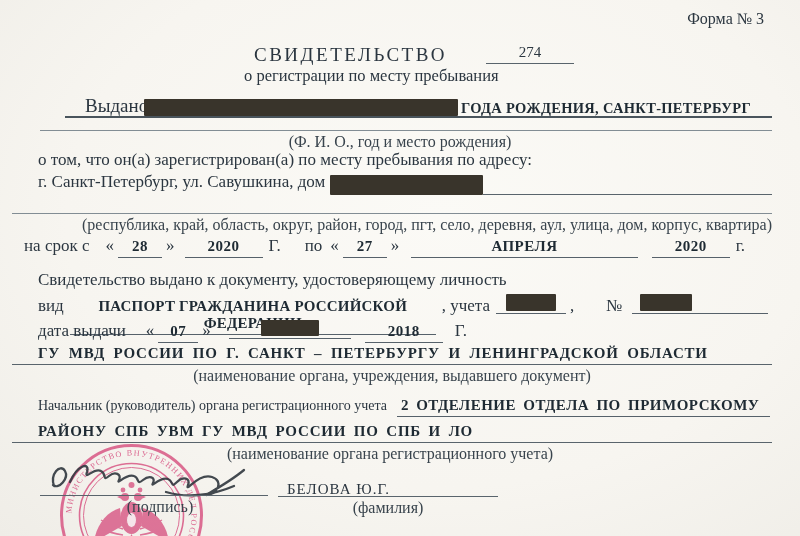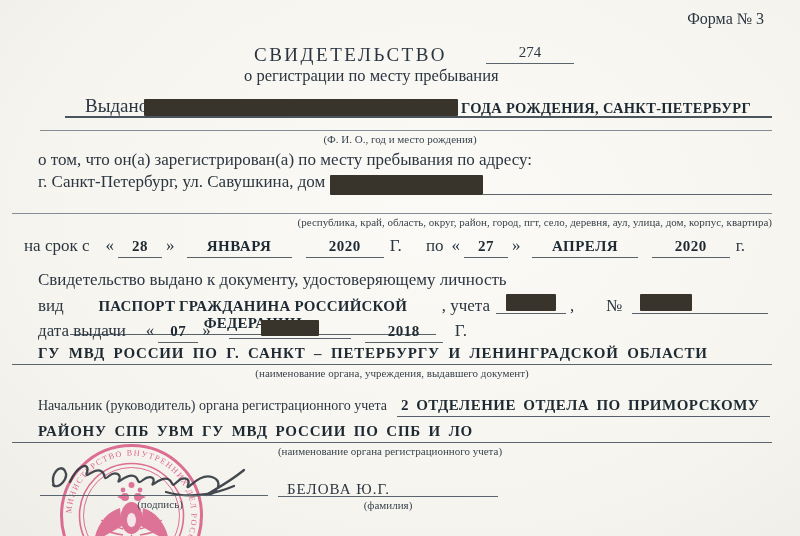--- a/index.html
+++ b/index.html
@@ -17,21 +17,21 @@
   .title{left:254px;top:44px;font-size:19px;letter-spacing:2.5px;}
   .cert-no{left:486px;top:44px;width:88px;text-align:center;font-size:15px;
            border-bottom:1.5px solid #59646c;padding-bottom:2px;}
   .subtitle{left:244px;top:66px;font-size:16.5px;}
   .issued-label{left:85px;top:95px;font-size:19px;}
   .redact{background:#39342b;border-radius:1px;}
   .r-name{left:144px;top:99px;width:314px;height:17px;}
   .issued-suffix{left:461px;top:100px;font-size:14.5px;font-weight:bold;color:#1e2a33;letter-spacing:0.3px;}
   .hline1{left:65px;right:28px;top:116px;border-bottom:2px solid #49545c;height:0;}
   .hline2{left:40px;right:28px;top:130px;border-bottom:1px solid #828d94;height:0;}
-  .caption{font-size:11px;color:#39444d;text-align:center;}
+  .caption{font-size:16px;color:#39444d;text-align:center;}
   .cap-fio{left:250px;top:133px;width:300px;}
   .para1{left:38px;top:150px;font-size:17px;}
   .addr{left:38px;top:172px;font-size:17px;}
   .r-house{left:330px;top:175px;width:153px;height:20px;}
   .addr-line{left:483px;right:28px;top:194px;border-bottom:1.5px solid #59646c;height:0;}
   .hline3{left:12px;right:28px;top:213px;border-bottom:1px solid #828d94;height:0;}
   .cap-addr{left:12px;right:28px;top:216px;text-align:right;}
   .flexrow{display:flex;align-items:baseline;font-size:17px;}
   .period-row{left:24px;right:55px;top:236px;}
   .val{font-weight:bold;color:#1e2a33;font-size:15px;text-align:center;
@@ -102,21 +102,20 @@
   <div class="abs redact r-house"></div>
   <div class="abs addr-line"></div>
   <div class="abs hline3"></div>
   <div class="abs caption cap-addr">(республика, край, область, округ, район, город, пгт, село, деревня, аул, улица, дом, корпус, квартира)</div>
 
   <div class="abs flexrow period-row">
     <span class="lbl-gap">на срок с</span>
     <span class="quote">«</span>
     <span class="val w-day">28</span>
     <span class="quote">»</span>
-    <span class="val w-month">ЯНВАРЯ</span>
     <span class="val w-year">2020</span>
     <span>Г.</span>
     <span class="po">по</span>
     <span class="quote">«</span>
     <span class="val w-day">27</span>
     <span class="quote">»</span>
     <span class="val w-month">АПРЕЛЯ</span>
     <span class="val w-year">2020</span>
     <span>г.</span>
   </div>

